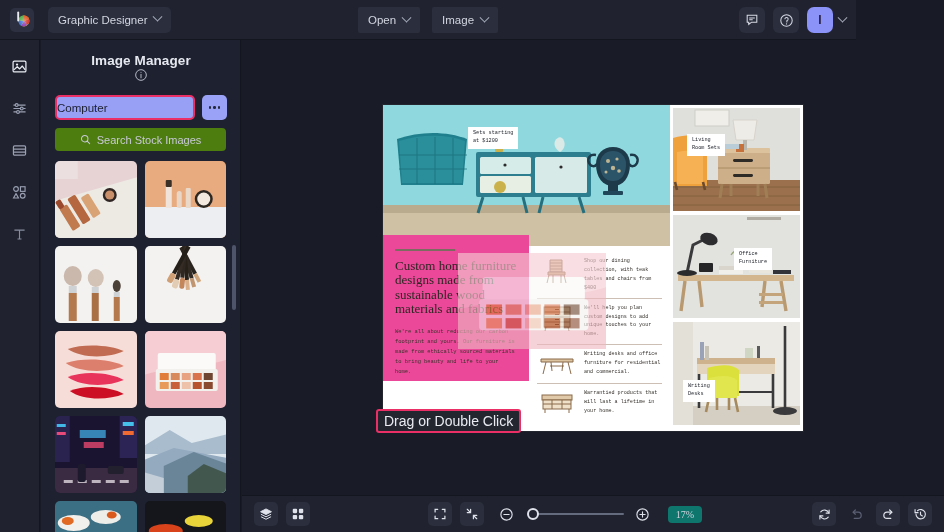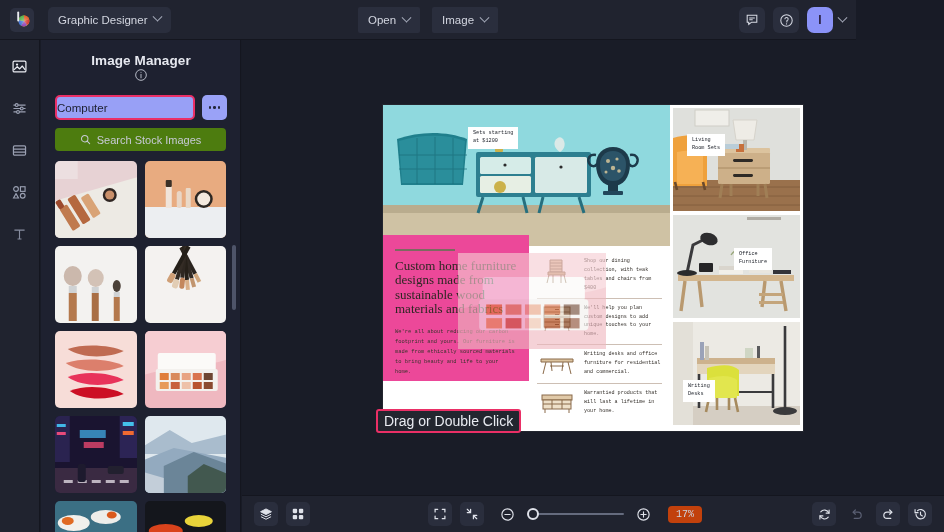--- a/index.html
+++ b/index.html
@@ -157,22 +157,22 @@
   .btm-icon {
     width: 24px; height: 24px; border-radius: 5px; background: #2a2e3d;
     display: flex; align-items: center; justify-content: center; margin-right: 8px;
   }
   .btm-plain { width: 22px; height: 22px; display: flex; align-items: center; justify-content: center; margin-right: 6px; }
   .zoom-group { display: flex; align-items: center; gap: 8px; }
   .slider { width: 92px; height: 2px; background: #656b7e; border-radius: 2px; position: relative; }
   .knob { position: absolute; left: -5px; top: -5px; width: 12px; height: 12px; border-radius: 50%;
           border: 2px solid #dfe2ea; background: #20232f; }
   .zoom-badge {
-    background: #c2410c; border-radius: 4px; color: #cfd3de; font-size: 10px;
-    padding: 3px 8px; font-family: Liberation Mono, monospace;
+    background: #0f766e; border-radius: 4px; color: #cfd3de; font-size: 10px;
+    padding: 3px 8px; font-family: Liberation Serif, serif;
   }
   svg { display: block; }
 </style>
 </head>
 <body>
 
 <div class="app">
 
   <div class="topbar">
     <div class="logo">

